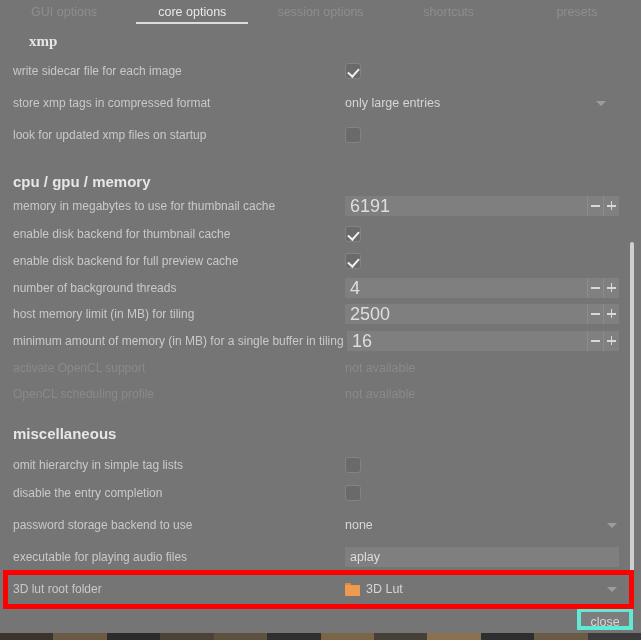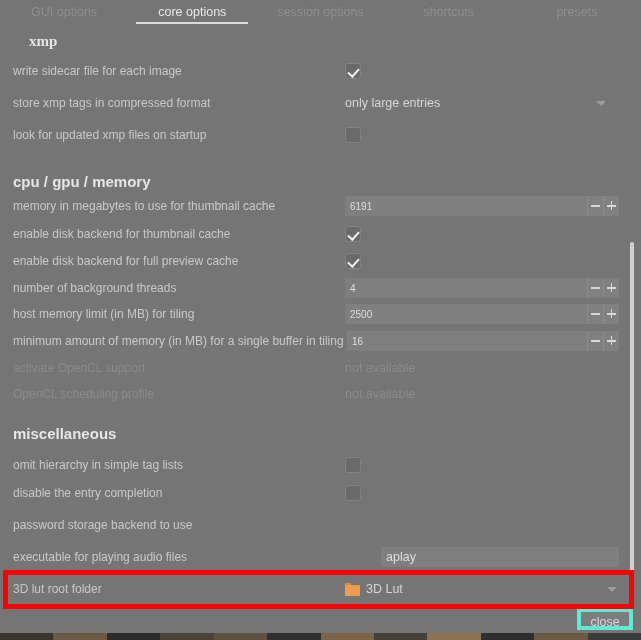--- a/index.html
+++ b/index.html
@@ -166,21 +166,20 @@
   .entry {
     position: absolute;
     left: 345px;
     top: 3px;
     height: 20px;
     background: #7f7f7f;
     display: flex;
     align-items: center;
     box-sizing: border-box;
     cursor: text;
-    margin-left: 36px;
   }
   .entry .val {
     font-size: 12.5px;
     color: #dedede;
     padding-left: 5px;
     white-space: nowrap;
   }
 
   
   .spin-wrap {
@@ -191,21 +190,21 @@
     display: flex;
     align-items: stretch;
   }
   .spin-field {
     flex: 1 1 auto;
     background: #7f7f7f;
     display: flex;
     align-items: center;
   }
   .spin-field .val {
-    font-size: 10px;
+    font-size: 18px;
     color: #dedede;
     padding-left: 5px;
   }
   .spin-btn {
     width: 15px;
     background: #808080;
     border-left: 1px solid #8c8c8c;
     position: relative;
     cursor: pointer;
   }
@@ -418,20 +417,24 @@
 
     <div class="row" style="position:absolute;left:0;top:455px;width:641px;">
       <div class="label">disable the entry completion</div>
       <div class="ctl">
         <div class="checkbox"></div>
       </div>
     </div>
 
     <div class="row" style="position:absolute;left:0;top:487px;width:641px;">
       <div class="label">password storage backend to use</div>
+      <div class="combo">
+        <div class="combo-text">none</div>
+        <div class="arrow"></div>
+      </div>
     </div>
 
     <div class="row" style="position:absolute;left:0;top:519px;width:641px;">
       <div class="label">executable for playing audio files</div>
       <div class="entry" style="left:345px;right:22px;">
         <span class="val">aplay</span>
       </div>
     </div>
 
     <div class="row" style="position:absolute;left:0;top:551px;width:641px;">

